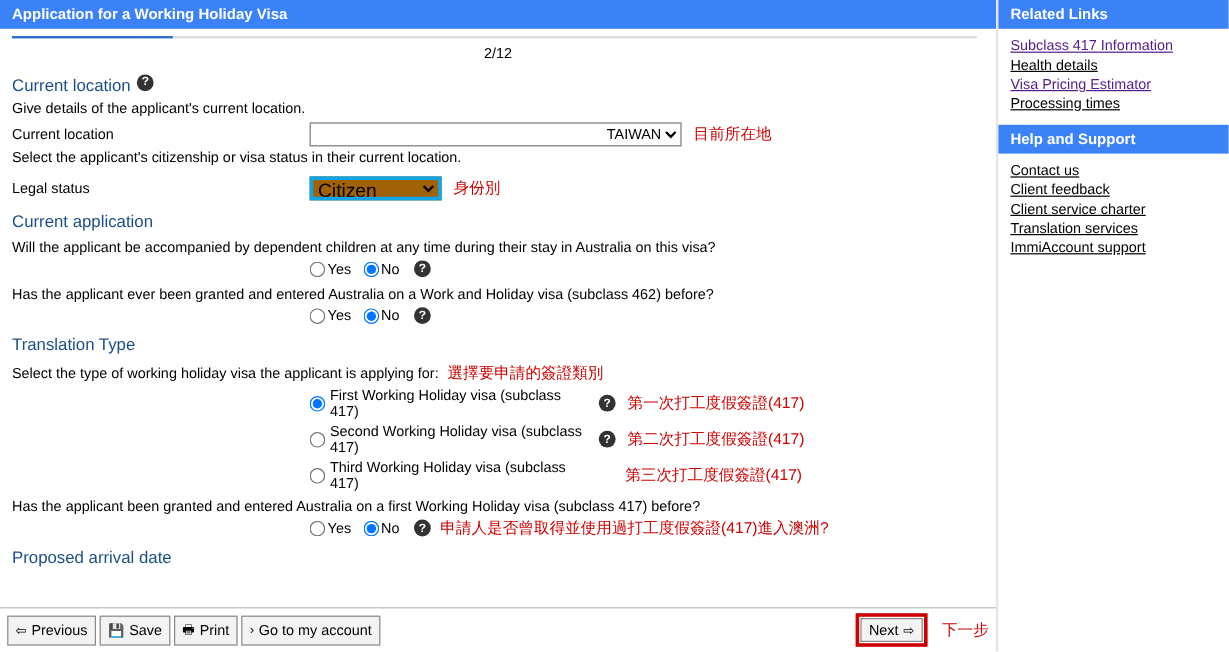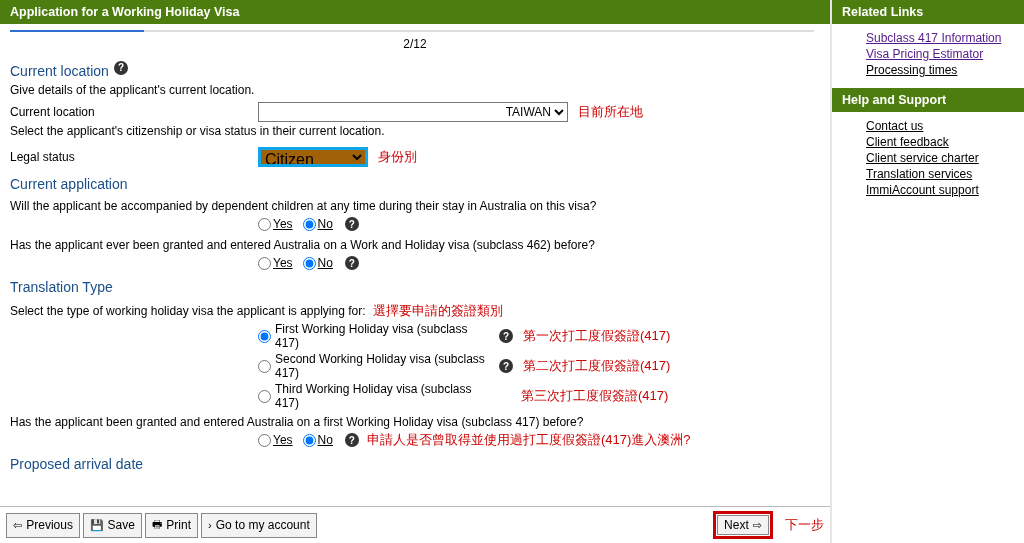--- a/index.html
+++ b/index.html
@@ -1,43 +1,43 @@
 <!DOCTYPE html>
 <html><head>
 <meta charset="utf-8">
 <style>
   * { box-sizing: border-box; margin: 0; padding: 0; }
   html, body { font-family: Arial, Helvetica, sans-serif; font-size: 12px; background: #fff; color: #000; }
   .page { width: 1024px; height: 543px; display: flex; }
   .main-col { flex: 1 1 auto; display: flex; flex-direction: column; border-right: 2px solid #e5e5e5; }
   .side-col { width: 192px; flex: none; }
-  .hdr { background: #4d7c0f; color: #fff; font-weight: bold; padding: 5px 10px; font-size: 12.5px; }
+  .hdr { background: #3b82f6; color: #fff; font-weight: bold; padding: 5px 10px; font-size: 12.5px; }
   .content { padding: 6px 10px 0 10px; flex: 1 1 auto; overflow: hidden; }
   .pager { text-align: center; font-size: 12px; padding: 2px 0 6px 0; }
   .progress-wrap { height: 2px; background: #ddd; margin-bottom: 3px; width: 804px; }
   .progress-fill { height: 100%; background: #2f6fcf; width: 16.67%; }
   h2.section-title { color: #1b4f87; font-size: 18px; font-weight: normal; margin: 8px 0 10px 0; }
   h3.sub-title { color: #1b4f87; font-size: 14px; font-weight: normal; margin: 6px 0 3px 0; display: inline-block; }
   .help-q { display:inline-flex; width:14px; height:14px; border-radius:50%; background:#333; color:#fff; align-items:center; justify-content:center; font-size:10px; font-weight:bold; vertical-align: super; margin-left:2px; cursor:pointer; }
   .row { display:flex; align-items:center; padding: 1px 0; min-height: 20px; font-size: 12px; }
   .label-col { width: 248px; flex:none; }
   .ctrl-col { display:flex; align-items:center; gap: 4px; flex-wrap: nowrap; }
   .annot { color: #c00; font-size: 13px; margin-left: 6px; }
   select.std { width: 310px; height: 20px; border: 1px solid #777; font-size: 12px; background:#fff;text-align:right; }
   select.sm  { width: 110px; height: 20px; border: 3px solid #0ea5e9; font-size: 16px; background:#a16207; }
   .radio-group { display:flex; align-items:center; gap: 2px; }
-  .radio-group label { margin-right: 8px; text-decoration: underline; }
+  .radio-group label { margin-right: 8px; }
   .question-text { font-size: 12px; padding: 4px 0 1px 0; }
   .footer-bar { border-top: 1px solid #bbb; padding: 4px 6px; display:flex; justify-content:space-between; align-items:center; }
   .btn-group { display:flex; gap:3px; }
   .wbtn { border:1px solid #888; background:#f3f3f3; padding: 2px 6px; font-size:12px; display:flex; align-items:center; gap:4px; cursor:pointer; }
   .wbtn .ico { font-size:11px; }
   .next-box { border: 3px solid #c00; padding: 1px; }
   .side-block { padding: 6px 10px 10px 10px; font-size:12px; }
-  .side-col a { color:#551a8b; display:block; padding:1px 0; text-decoration: underline; margin-left: 24px; }
+  .side-col a { color:#551a8b; display:block; padding:1px 0; text-decoration: underline; }
   .side-col a.blk { color:#000; }
   .ind-col { width:248px; flex:none; }
   .plain { font-size:12px; padding:1px 0 4px 0; }
 </style>
 </head>
 <body>
 
 <div class="page">
   <div class="main-col">
     <div class="hdr">Application for a Working Holiday Visa</div>
@@ -171,20 +171,21 @@
         </div>
         <span class="annot">下一步</span>
       </div>
     </div>
   </div>
 
   <div class="side-col">
     <div class="hdr">Related Links</div>
     <div class="side-block">
       <a href="#">Subclass 417 Information</a>
+      <a href="#" class="blk">Health details</a>
       <a href="#">Visa Pricing Estimator</a>
       <a href="#" class="blk">Processing times</a>
     </div>
     <div class="hdr">Help and Support</div>
     <div class="side-block">
       <a href="#" class="blk">Contact us</a>
       <a href="#" class="blk">Client feedback</a>
       <a href="#" class="blk">Client service charter</a>
       <a href="#" class="blk">Translation services</a>
       <a href="#" class="blk">ImmiAccount support</a>

